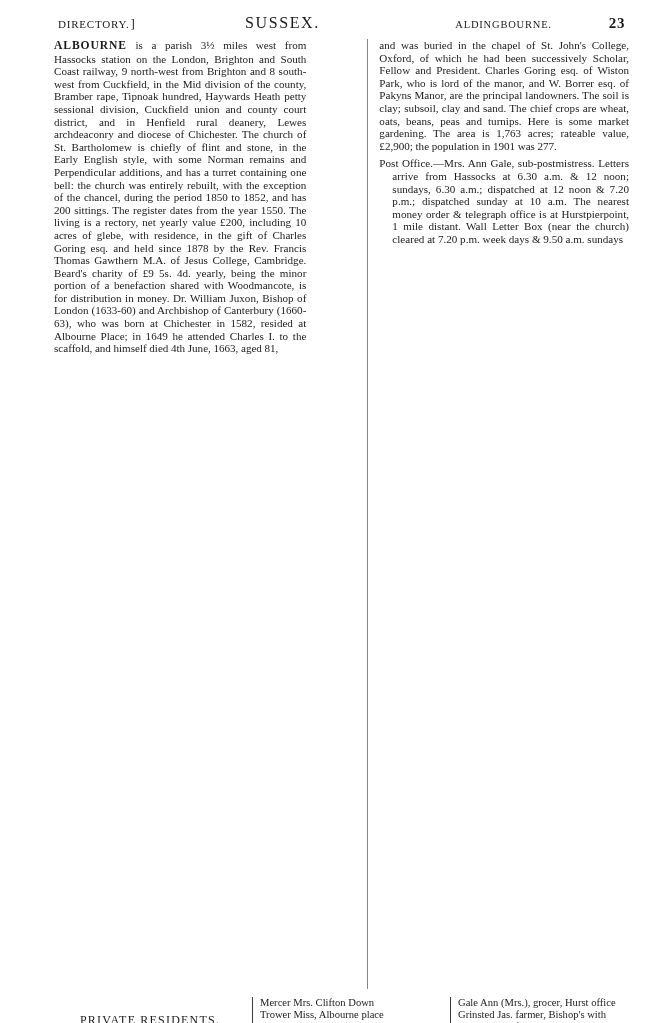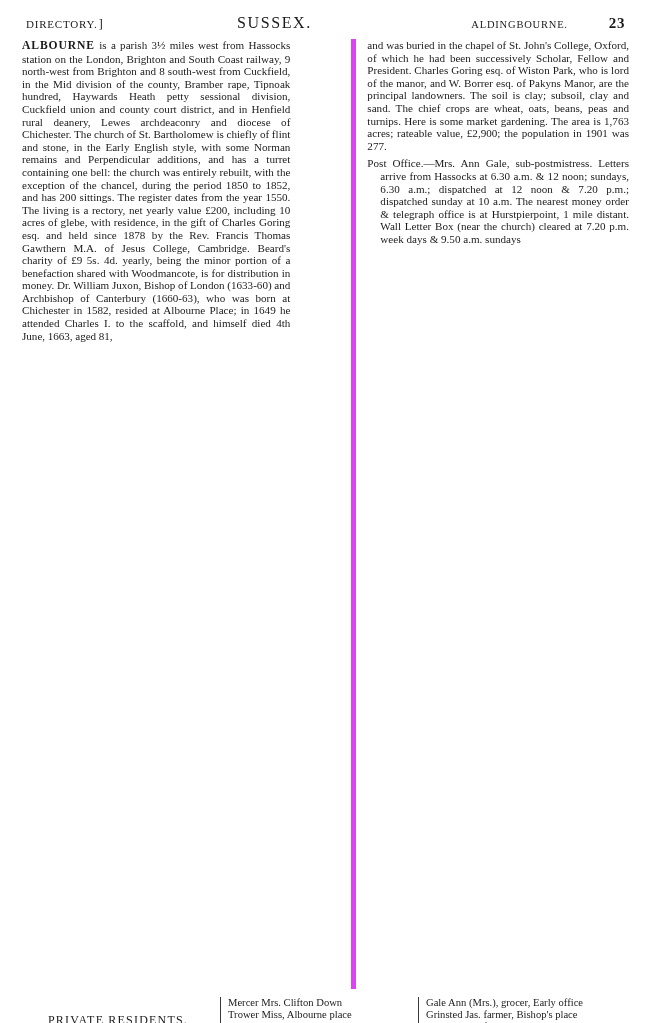--- a/index.html
+++ b/index.html
@@ -12,21 +12,21 @@
     height: 1023px;
     font-family: "Liberation Serif", "DejaVu Serif", serif;
     color: #1a1a1a;
     position: relative;
     overflow: hidden;
   }
   .page {
     width: 655px;
     height: 952px;
     box-sizing: border-box;
-    padding: 14px 26px 8px 22px;
+    padding: 14px 26px 8px 54px;
     position: relative;
   }
 
   
   .running-head {
     display: flex;
     align-items: baseline;
     justify-content: space-between;
     font-size: 11.5px;
     letter-spacing: 0.6px;
@@ -45,21 +45,21 @@
     margin-left: 1px;
   }
   .rh-center {
     font-size: 16px;
     letter-spacing: 1.6px;
     margin-left: -26px;
   }
   .rh-right {
     display: flex;
     align-items: baseline;
-    gap: 13px;
+    gap: 29px;
     white-space: nowrap;
   }
   .rh-place {
     font-size: 10.5px;
     letter-spacing: 0.8px;
   }
   .rh-page {
     font-size: 15px;
     font-weight: bold;
     margin-left: 28px;
@@ -69,21 +69,21 @@
   .cols {
     display: flex;
     gap: 8px;
     align-items: flex-start;
   }
   .col {
     width: 288px;
     box-sizing: border-box;
   }
   .col-left  { padding-right: 9px; }
-  .col-right { padding-left: 11px; border-left: 5px solid #d946ef; min-height: 950px; margin-left: 44px;}
+  .col-right { padding-left: 11px; border-left: 1px solid #d946ef; min-height: 950px; margin-left: 44px;}
 
   p.body {
     margin: 0 0 0 0;
     font-size: 11.1px;
     line-height: 12.6px;
     text-align: justify;
     text-align-last: left;
     hyphens: none;
     word-spacing: -0.2px;
   }
@@ -168,20 +168,20 @@
       <p class="lentry">Carman Wiston, High Cross</p>
       <p class="lentry">Cartwright Mrs. Albourne Place</p>
 
     </div>
     <div class="lcol">
       <p class="lentry">Mercer Mrs. Clifton Down</p>
       <p class="lentry">Trower Miss, Albourne place</p>
 
     </div>
     <div class="lcol">
-      <p class="lentry">Gale Ann (Mrs.), grocer, Early office</p>
-      <p class="lentry">Grinsted Jas. farmer, Bishop's place</p>
+      <p class="lentry">Gale Ann (Mrs.), grocer, Hurst office</p>
+      <p class="lentry">Grinsted Jas. farmer, Bishop's with</p>
       <p class="lentry">Hole Sidney, farmer, Yew Tree house</p>
 
     </div>
   </div>
 
 </div>
 
 </body></html>

